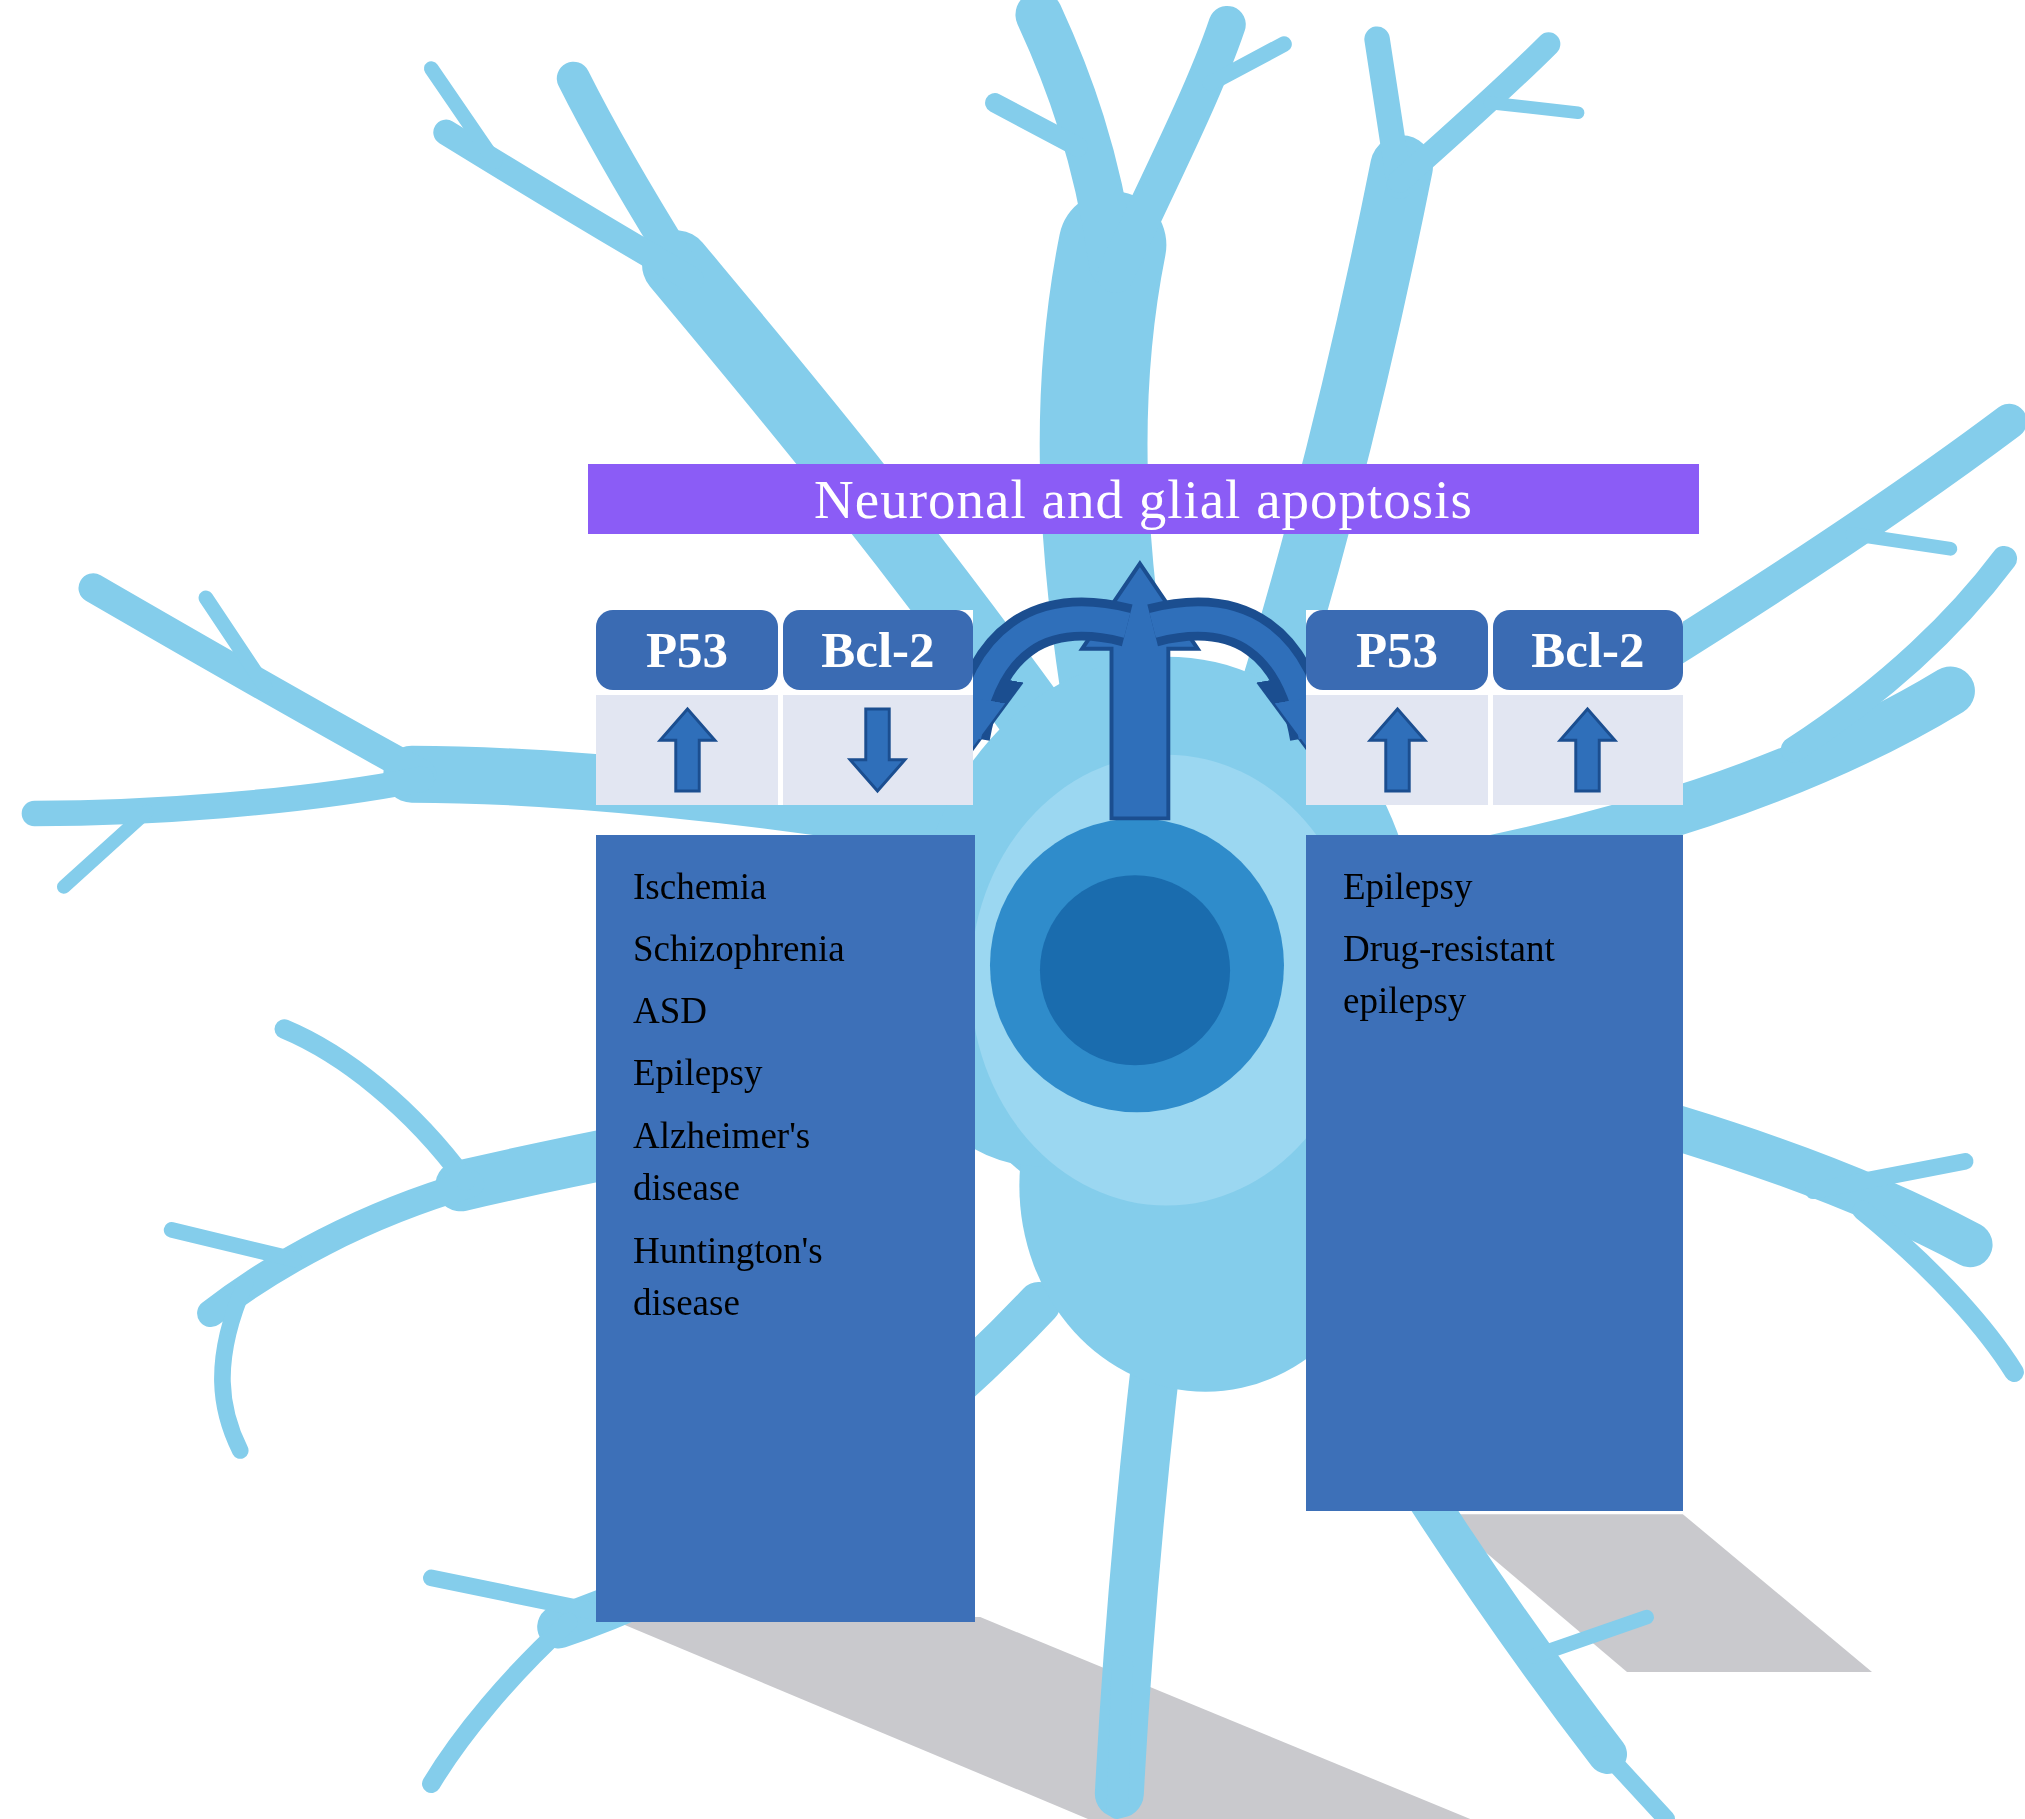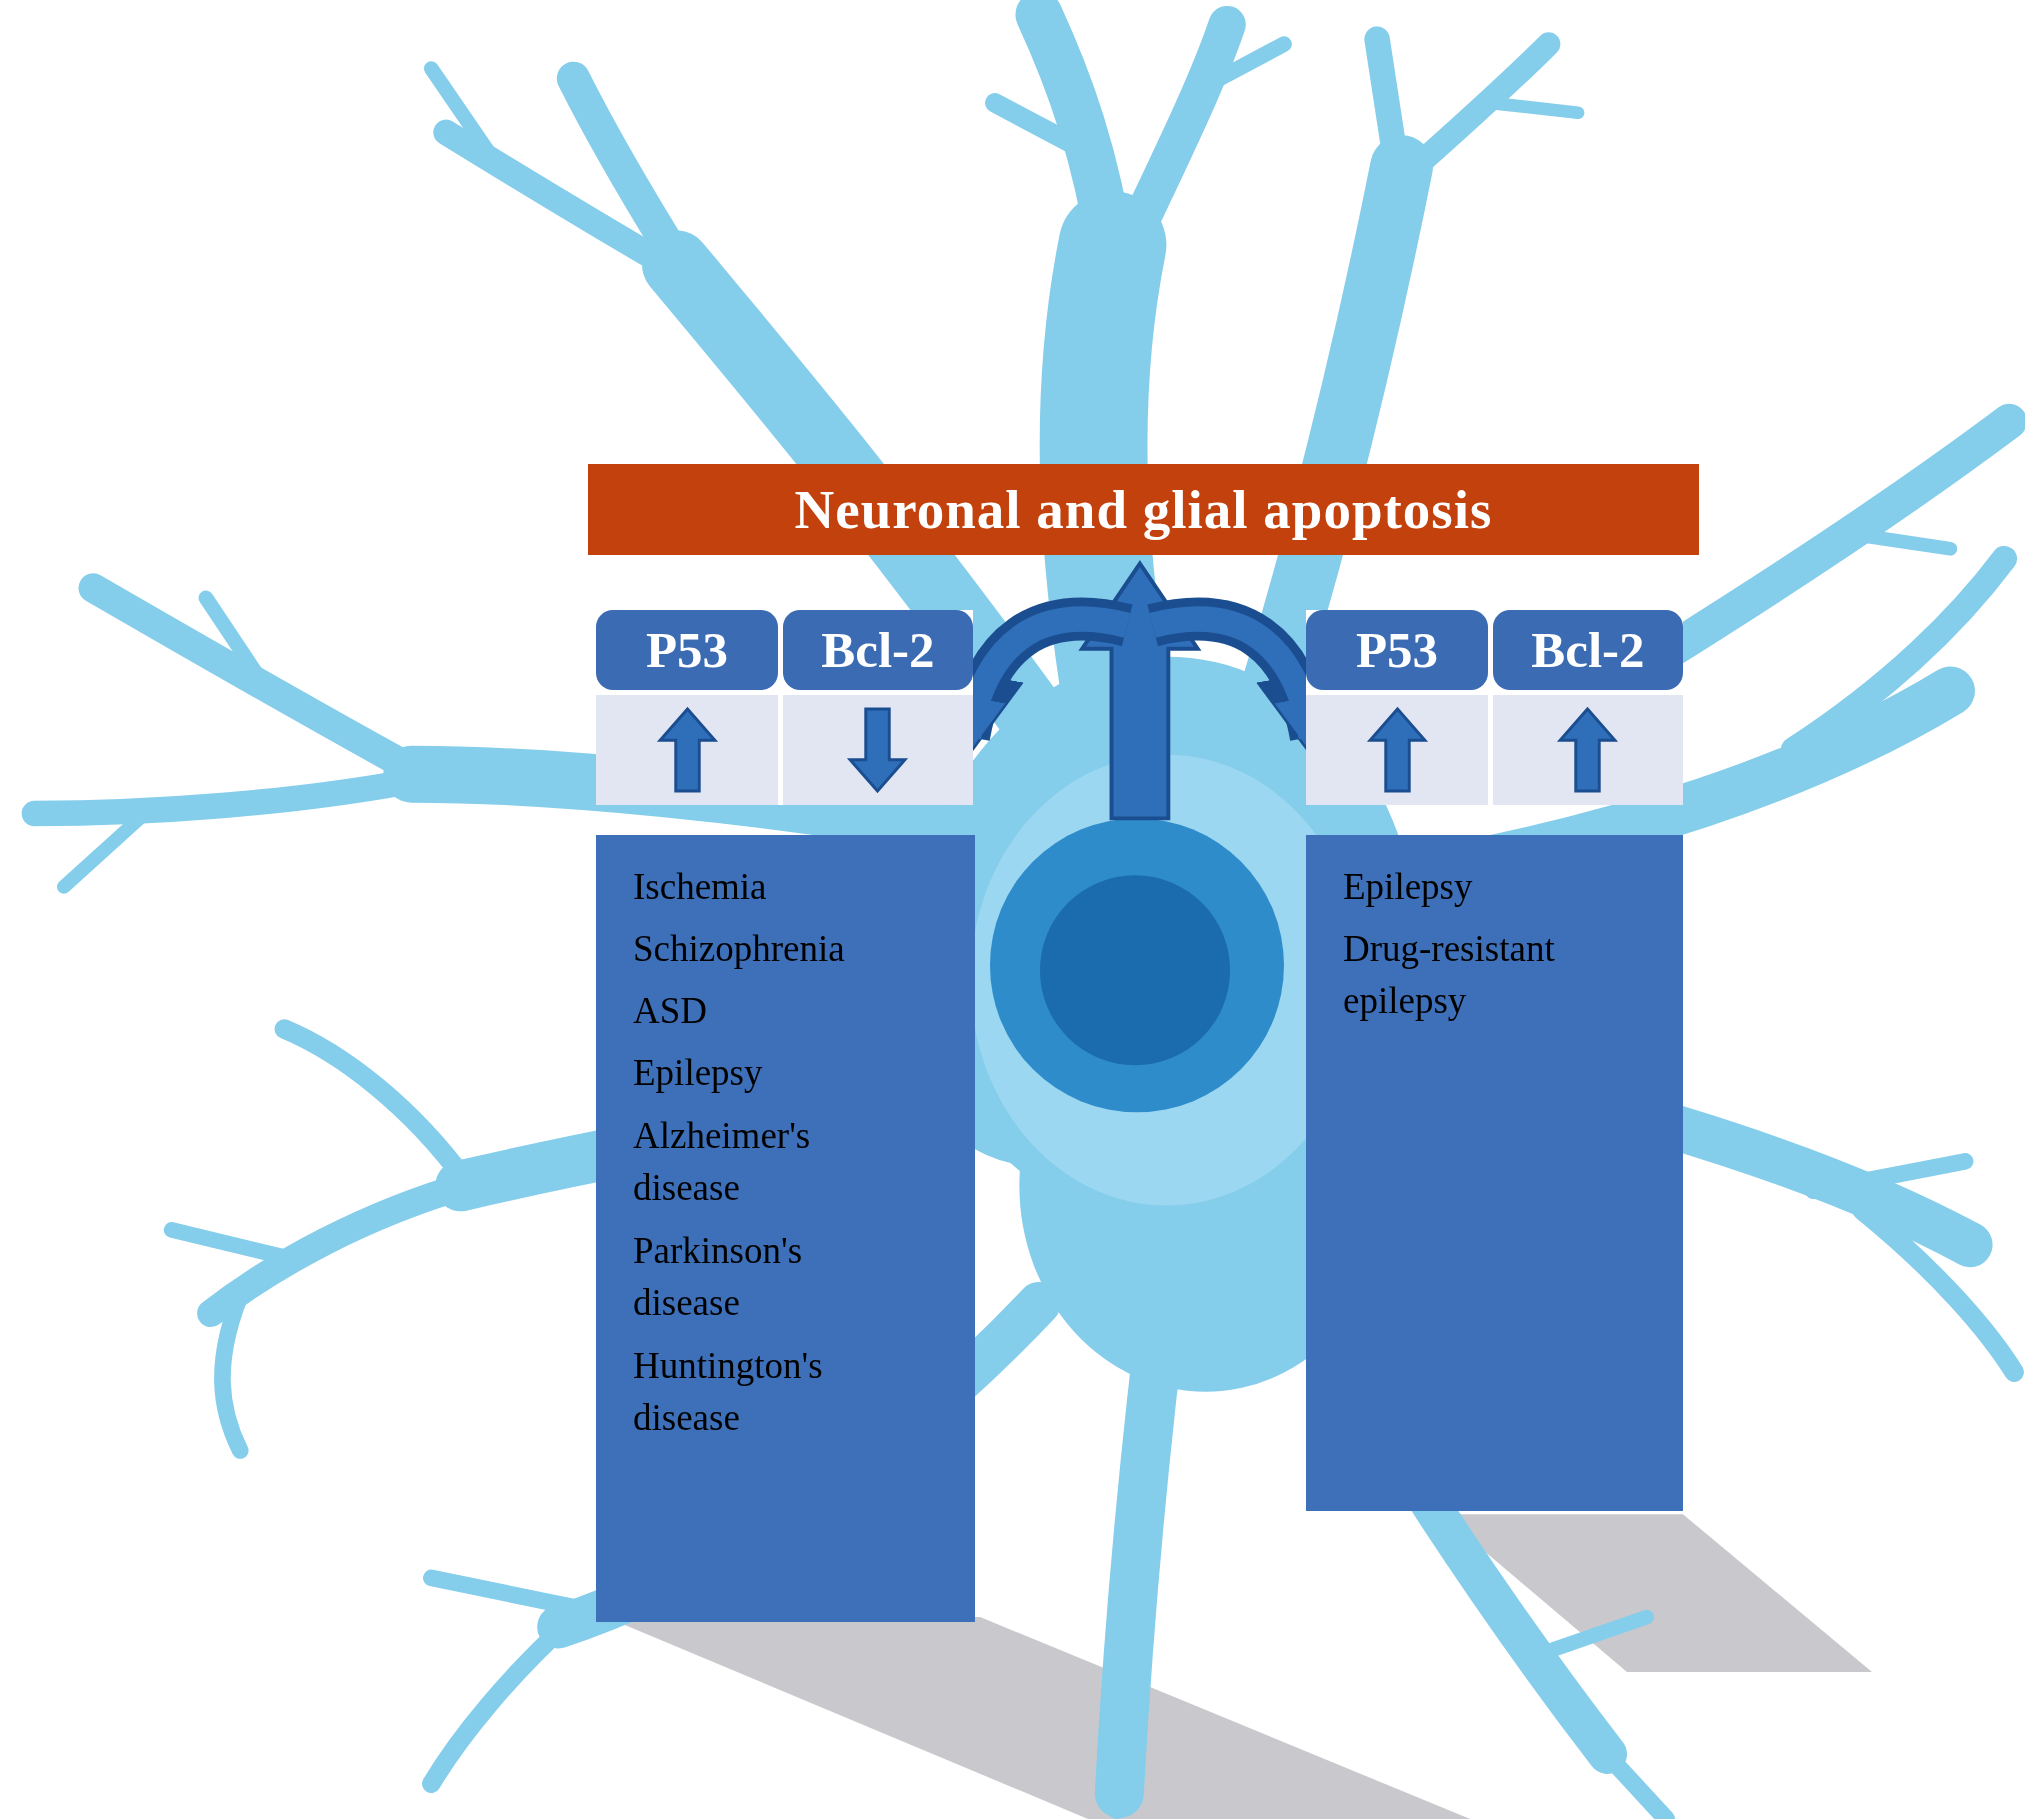--- a/index.html
+++ b/index.html
@@ -1,23 +1,23 @@
 <!DOCTYPE html>
 <html><head>
 <meta charset="utf-8">
 <style>
   html,body{margin:0;padding:0;background:#fff;}
   body{font-family:"Liberation Serif","DejaVu Serif",serif;}
   .figure{position:relative;width:2026px;height:1819px;overflow:hidden;background:#fff;}
   .figure svg.bg{position:absolute;left:0;top:0;}
 
   .banner{
-    position:absolute;left:588px;top:464px;width:1111px;height:91px;
-    background:#c2410c;color:#fff;display:flex;align-items:center;justify-content:center;
-    font-size:55px;font-weight:bold;letter-spacing:1px;
+    position:absolute;left:588px;top:464px;width:1111px;height:70px;
+    background:#8b5cf6;color:#fff;display:flex;align-items:center;justify-content:center;
+    font-size:55px;font-weight:normal;letter-spacing:1px;
   }
 
   .marker-block{
     position:absolute;display:grid;grid-template-columns:182px 190px;grid-template-rows:80px 110px;
     gap:4.9px;background:#fff;
   }
   .marker-block.left{left:596px;top:610px;}
   .marker-block.right{left:1306px;top:610px;}
   .marker-head{
     background:#3a6bb3;color:#fff;display:flex;align-items:center;justify-content:center;
@@ -176,21 +176,20 @@
       </svg>
     </div>
   </div>
 
   <div class="disease-box left">
     <div class="disease-item">Ischemia</div>
     <div class="disease-item">Schizophrenia</div>
     <div class="disease-item">ASD</div>
     <div class="disease-item">Epilepsy</div>
     <div class="disease-item">Alzheimer's disease</div>
-    <div class="disease-item">Parkinson's disease</div>
     <div class="disease-item">Huntington's disease</div>
   </div>
 
   <div class="disease-box right">
     <div class="disease-item">Epilepsy</div>
     <div class="disease-item">Drug-resistant epilepsy</div>
   </div>
 
 </div>
 

